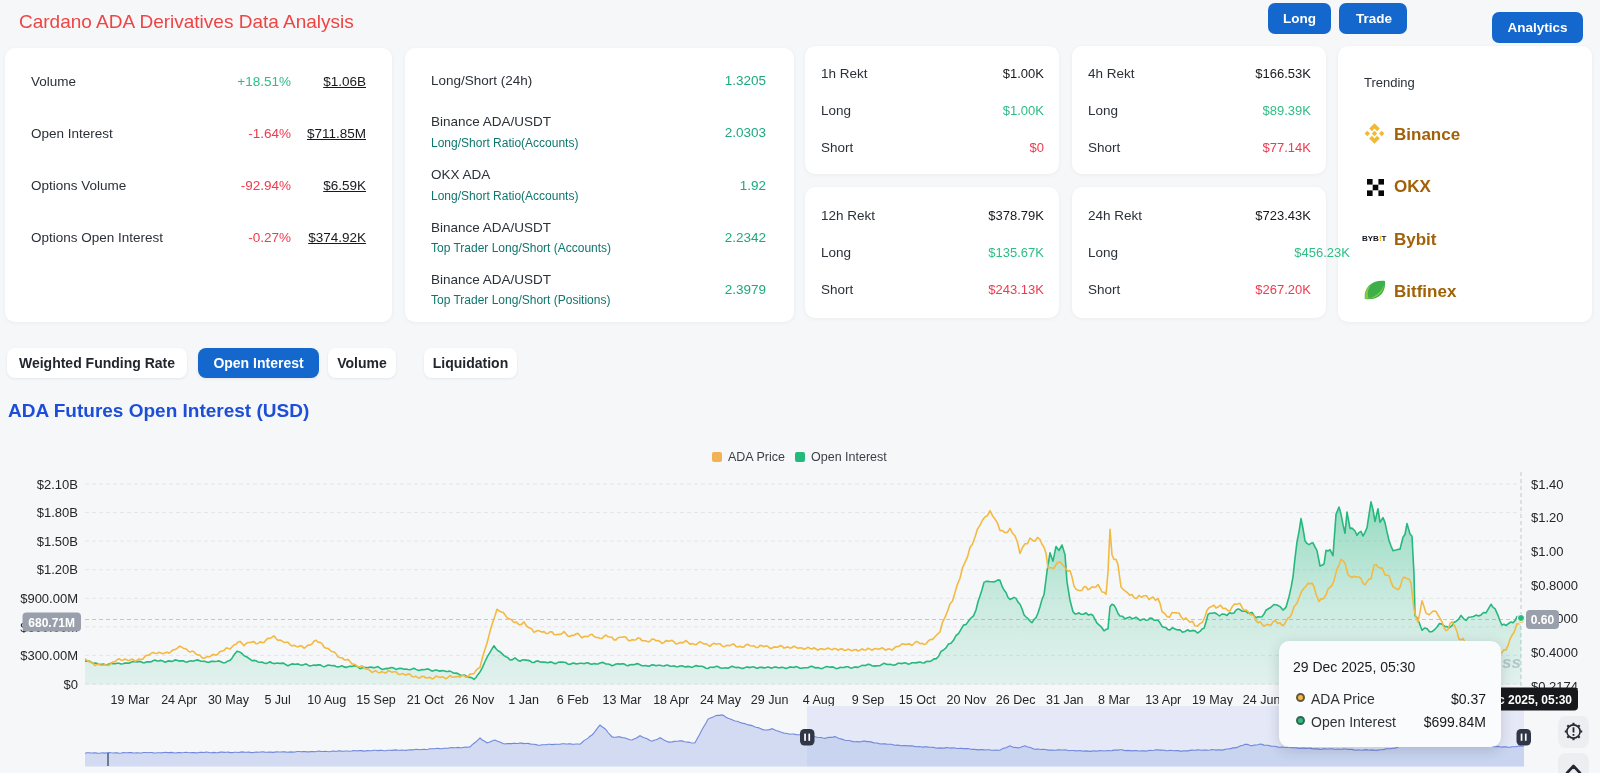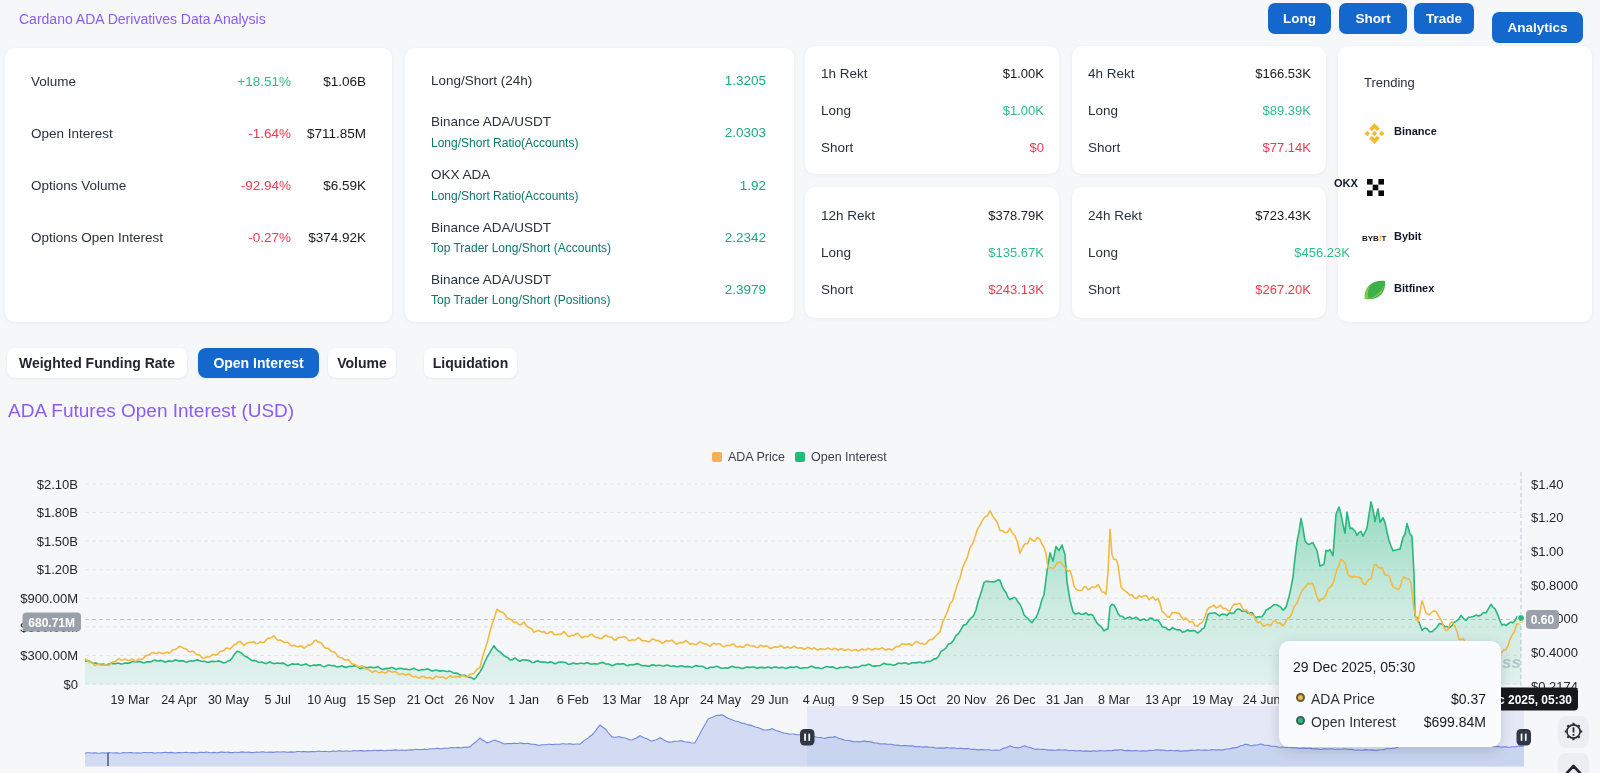--- a/index.html
+++ b/index.html
@@ -1,43 +1,43 @@
 <!DOCTYPE html>
 <html><head><meta charset="utf-8"><style>
 * { margin:0; padding:0; box-sizing:border-box; }
 html,body { width:1600px; height:773px; background:#f6f7f9; font-family:"Liberation Sans",sans-serif; overflow:hidden; position:relative; }
 .abs { position:absolute; }
 .card { position:absolute; background:#fff; border-radius:10px; box-shadow:0 1px 4px rgba(30,40,60,0.05); }
 .btn { position:absolute; background:#1467cc; color:#fff; font-weight:bold; font-size:13.5px; border-radius:7px; display:flex; align-items:center; justify-content:center; }
-.title { position:absolute; left:19px; top:11px; font-size:14px; color:#8b5cf6;text-align:center; }
+.title { position:absolute; left:19px; top:11px; font-size:19px; color:#ef4444;text-align:center; }
 .lbl { position:absolute; font-size:13.5px; color:#2b3139; }
 .pct { position:absolute; font-size:13.5px; text-align:right; }
-.val { position:absolute; font-size:13.5px; color:#17191d; text-align:right; }
+.val { position:absolute; font-size:13.5px; color:#17191d; text-align:right;text-decoration:underline; }
 .g { color:#2ebd85; }
 .r { color:#ef3a4f; }
 .sub { position:absolute; font-size:12px; color:#0f766e; }
 .gv { position:absolute; font-size:13.5px; color:#1da97f; text-align:right; }
 .rl { position:absolute; font-size:13.5px; color:#2b3139; }
 .rv { position:absolute; font-size:13px; text-align:right; color:#17191d; }
 .rv.g { color:#2ebd85; }
 .rv.r { color:#ef3a4f; }
 .tab { position:absolute; top:348px; height:30px; border-radius:8px; background:#fff; color:#23262e; font-size:14px; font-weight:bold; display:flex; align-items:center; justify-content:center; box-shadow:0 1px 3px rgba(30,40,60,0.08); }
-.tname { position:absolute; font-size:11px; font-weight:bold; color:#0f172a; }
+.tname { position:absolute; font-size:17px; font-weight:bold; color:#a16207; }
 .ax { font-size:13px; fill:#23262b; font-family:"Liberation Sans",sans-serif; }
 .badge { font-size:12px; font-weight:bold; fill:#fff; font-family:"Liberation Sans",sans-serif; }
 .badgeb { font-size:12px; font-weight:bold; fill:#fff; font-family:"Liberation Sans",sans-serif; }
 .grid { stroke:#e4e5e8; stroke-width:1; stroke-dasharray:4 3; }
 .grid2 { stroke:#c2c7cf; stroke-width:1; stroke-dasharray:4 3; }
 .axx { font-size:12.5px; fill:#23262b; font-family:"Liberation Sans",sans-serif; }
 </style></head>
 <body>
 <div class="title">Cardano ADA Derivatives Data Analysis</div>
 <div class="btn" style="left:1268px;top:3px;width:63px;height:31px">Long</div>
 <div class="btn" style="left:1339px;top:3px;width:68px;height:31px">Short</div>
-<div class="btn" style="left:1414px;top:3px;width:60px;height:31px">Trade</div>
+<div class="btn" style="left:1344px;top:3px;width:60px;height:31px">Trade</div>
 <div class="btn" style="left:1492px;top:12px;width:91px;height:31px">Analytics</div>
 
 <div class="card" style="left:5px;top:48px;width:387px;height:274px"></div>
 <div class="card" style="left:405px;top:48px;width:389px;height:274px"></div>
 <div class="card" style="left:805px;top:46px;width:254px;height:128px"></div>
 <div class="card" style="left:805px;top:187px;width:254px;height:131px"></div>
 <div class="card" style="left:1072px;top:46px;width:254px;height:128px"></div>
 <div class="card" style="left:1072px;top:187px;width:254px;height:131px"></div>
 <div class="card" style="left:1338px;top:46px;width:254px;height:276px"></div>
 
@@ -107,37 +107,37 @@
 </svg></div>
 <div class="tname" style="left:1394px;top:125px">Binance</div>
 <div class="abs" style="left:1367px;top:179px;width:17px;height:17px">
 <svg width="17" height="17" viewBox="0 0 17 17" fill="#070707">
 <rect x="0" y="0" width="5.6" height="5.6"></rect>
       <rect x="11.4" y="0" width="5.6" height="5.6"></rect>
 <rect x="5.7" y="5.7" width="5.6" height="5.6"></rect>
 <rect x="0" y="11.4" width="5.6" height="5.6"></rect>
       <rect x="11.4" y="11.4" width="5.6" height="5.6"></rect>
 </svg></div>
-<div class="tname" style="left:1334px;top:177px">OKX</div>
+<div class="tname" style="left:1394px;top:177px">OKX</div>
 <div class="abs" style="left:1362px;top:233.5px;font-size:8px;font-weight:bold;color:#13181f;letter-spacing:0px">BYB<span style="color:#f7a600">!</span>T</div>
 <div class="tname" style="left:1394px;top:230px">Bybit</div>
 <div class="abs" style="left:1363px;top:278px;width:24px;height:24px">
 <svg width="24" height="24" viewBox="0 0 24 24">
 <path d="M1.8 21 C0.4 9.5 9.2 1.6 22 3.0 C23.4 14.8 15.2 22.8 1.8 21 Z" fill="#3eb04a"></path>
 <path d="M2.2 20.8 C1.8 15.5 3.2 10 8 6.6 C4.8 10.8 4 16.5 5.8 20.7 C4.5 20.8 3.3 20.8 2.2 20.8 Z" fill="#8bc944"></path>
 <path d="M2.2 20.8 C10.5 20.3 17.5 15.5 21.5 6.2 C19.8 15.2 13 21.4 2.2 20.8 Z" fill="#8bc944"></path>
 </svg></div>
 <div class="tname" style="left:1394px;top:282px">Bitfinex</div>
 
 <div class="tab" style="left:7px;width:180px">Weighted Funding Rate</div>
 <div class="tab" style="left:198px;width:121px;background:#1467cc;color:#fff">Open Interest</div>
 <div class="tab" style="left:328px;width:68px">Volume</div>
 <div class="tab" style="left:424px;width:93px">Liquidation</div>
 
-<div class="abs" style="left:8px;top:400px;font-size:19px;font-weight:normal;color:#8b5cf6">ADA Futures Open Interest (USD)</div>
+<div class="abs" style="left:8px;top:400px;font-size:19px;font-weight:bold;color:#1d4ed8">ADA Futures Open Interest (USD)</div>
 
 <div class="abs" style="left:712px;top:452px;width:10px;height:10px;background:#f0b254;border-radius:2px"></div>
 <div class="abs" style="left:728px;top:450px;font-size:12.5px;color:#3a3f47">ADA Price</div>
 <div class="abs" style="left:795px;top:452px;width:10px;height:10px;background:#25b97c;border-radius:2px"></div>
 <div class="abs" style="left:811px;top:450px;font-size:12.5px;color:#3a3f47">Open Interest</div>
 
 <svg width="1600" height="773" viewBox="0 0 1600 773" style="position:absolute;left:0;top:0">
 <defs>
 <linearGradient id="gfill" x1="0" y1="495" x2="0" y2="686" gradientUnits="userSpaceOnUse">
 <stop offset="0" stop-color="#2ebd85" stop-opacity="0.50"></stop>

